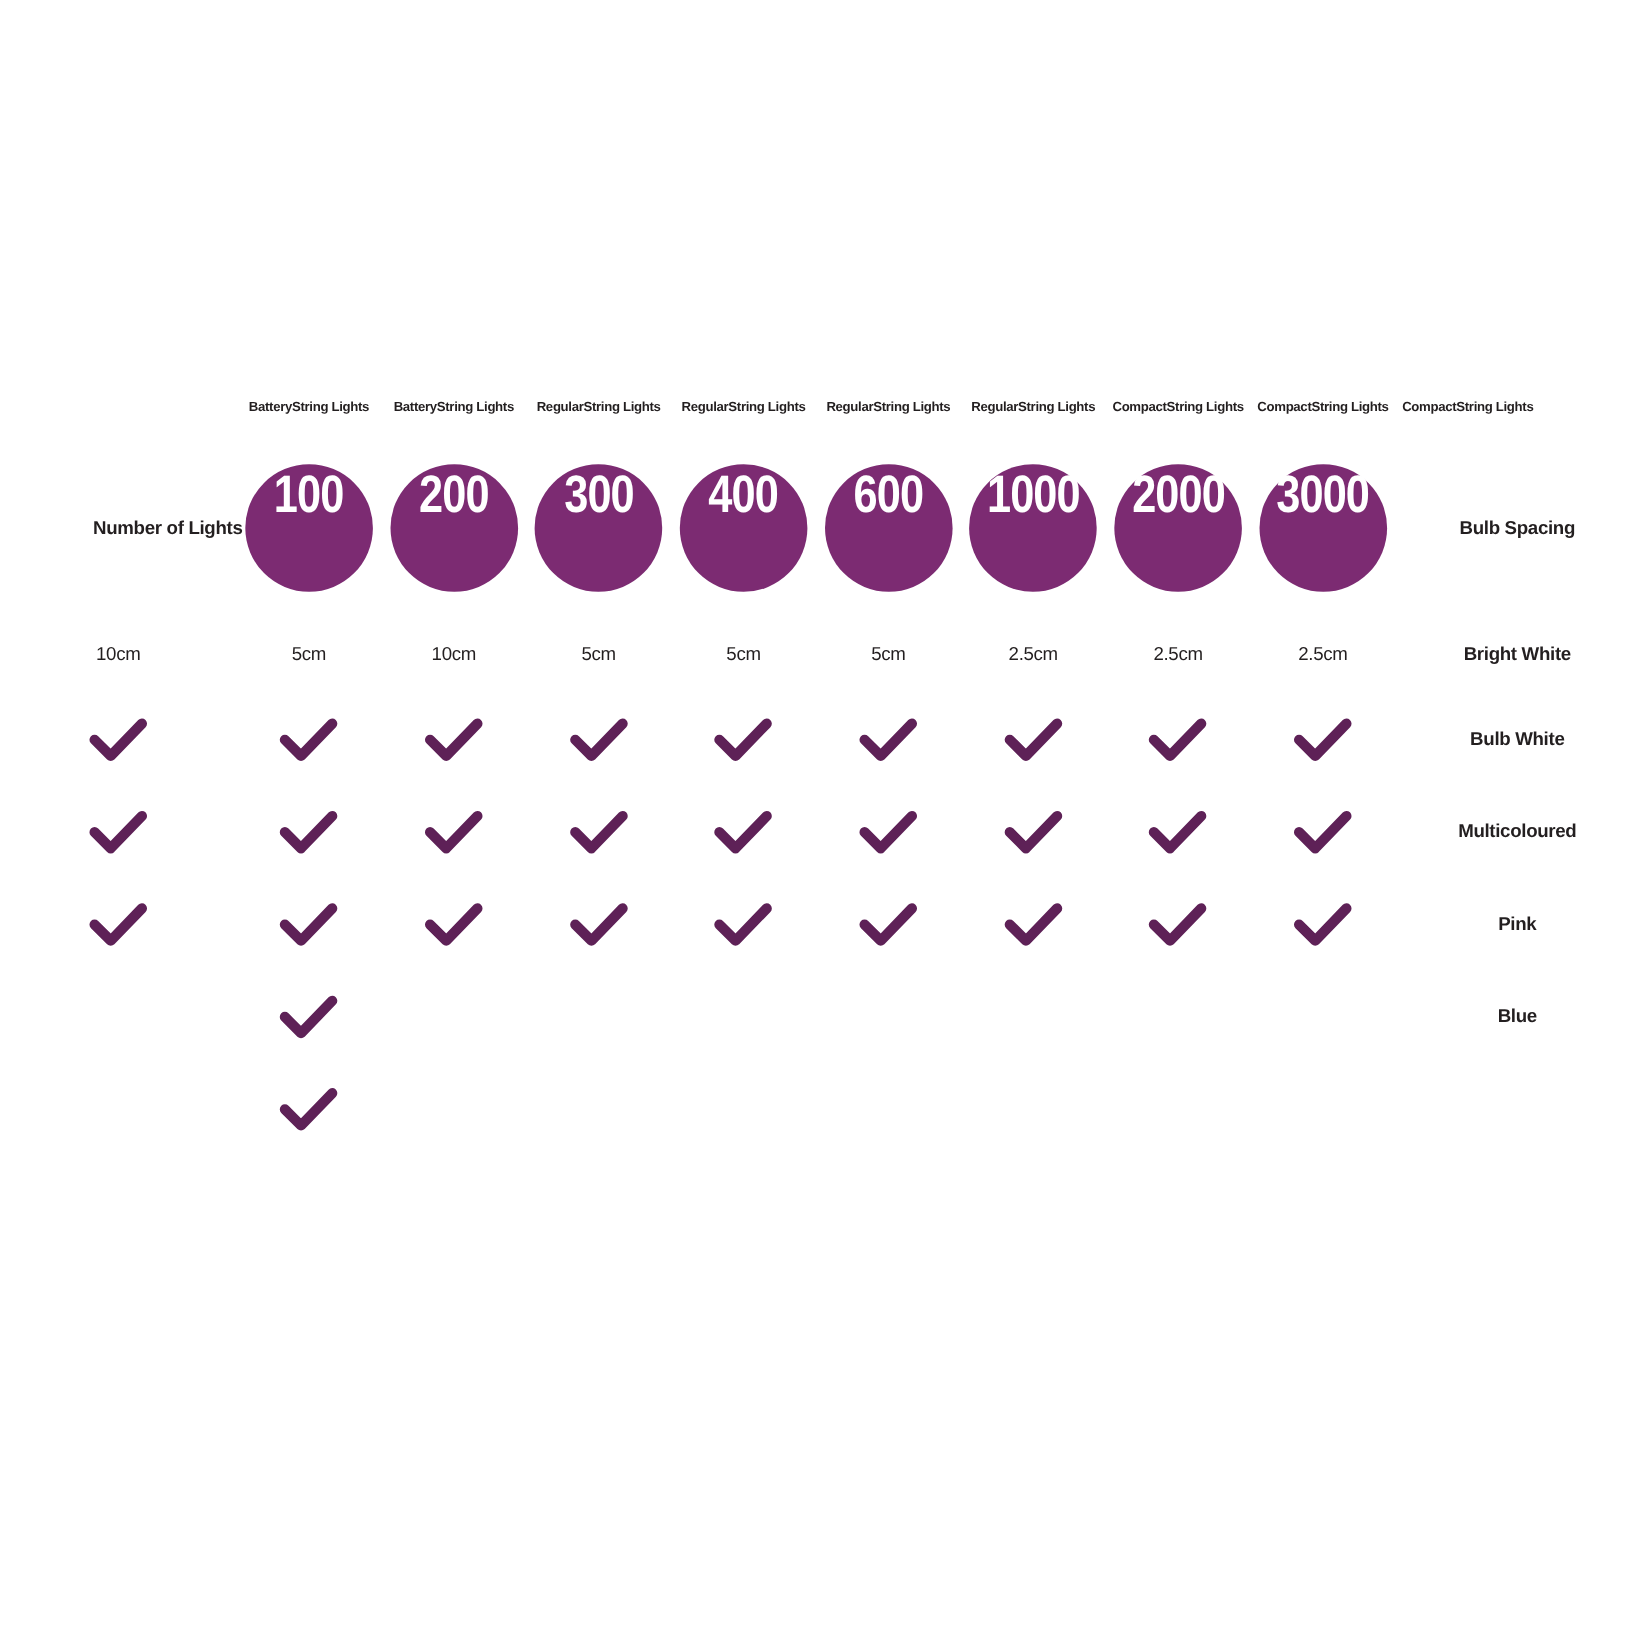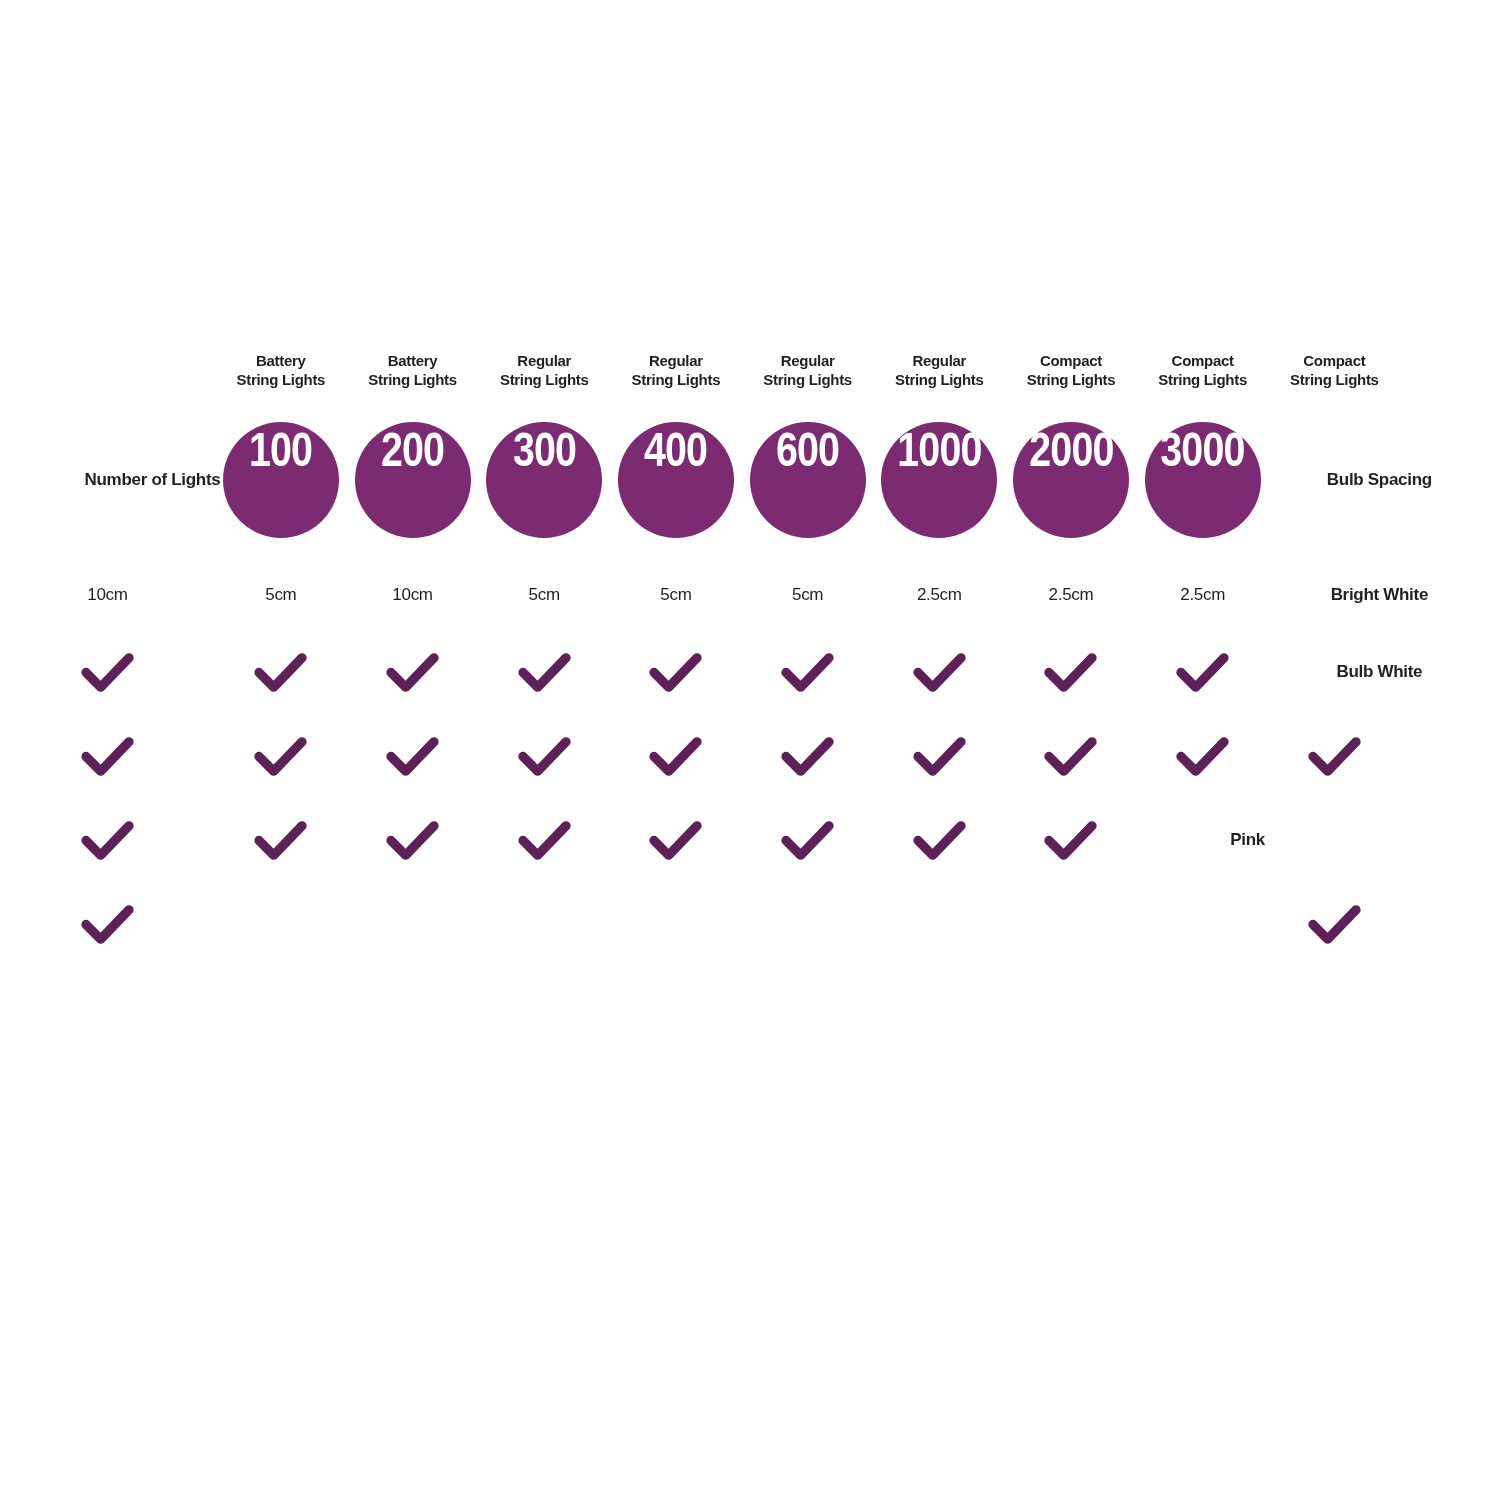--- a/index.html
+++ b/index.html
@@ -17,22 +17,22 @@
     grid-template-columns: 215px repeat(9, 131.7px);
     grid-template-rows: 60px 160px 70px repeat(5, 84px);
   }
   .cell { display: flex; align-items: center; justify-content: center; }
   .label-cell {
     padding-left: 90px;
     font-weight: bold; font-size: 17px;
     letter-spacing: -0.3px; white-space: nowrap;
   }
   .header-cell {
-    flex-direction: column;
-    font-weight: bold; font-size: 15px; line-height: 19px;
+    flex-direction: row;
+    font-weight: bold; font-size: 12px; line-height: 19px;
     text-align: center; letter-spacing: -0.3px;
   }
   .circle {
     width: 116px; height: 116px; border-radius: 50%;
     background: var(--circle-fill, #7C2B72);
     display: flex; justify-content: center;
   }
   .circle span {
     color: var(--circle-text, #ffffff);
     font-size: 48px; font-weight: bold;
@@ -233,20 +233,21 @@
         <svg class="check" viewBox="0 0 58 46">
           <path d="M7 23 L22 38 L51 8"></path>
         </svg>
       </div>
     <div class="cell">
         <svg class="check" viewBox="0 0 58 46">
           <path d="M7 23 L22 38 L51 8"></path>
         </svg>
       </div>
 
+    <div class="cell label-cell">Multicoloured</div>
     <div class="cell">
         <svg class="check" viewBox="0 0 58 46">
           <path d="M7 23 L22 38 L51 8"></path>
         </svg>
       </div>
     <div class="cell">
         <svg class="check" viewBox="0 0 58 46">
           <path d="M7 23 L22 38 L51 8"></path>
         </svg>
       </div>
@@ -326,20 +327,21 @@
         <svg class="check" viewBox="0 0 58 46" style="visibility: hidden;">
           <path d="M7 23 L22 38 L51 8"></path>
         </svg>
       </div>
     <div class="cell">
         <svg class="check" viewBox="0 0 58 46" style="visibility: hidden;">
           <path d="M7 23 L22 38 L51 8"></path>
         </svg>
       </div>
 
+    <div class="cell label-cell">Blue</div>
     <div class="cell">
         <svg class="check" viewBox="0 0 58 46" style="visibility: hidden;">
           <path d="M7 23 L22 38 L51 8"></path>
         </svg>
       </div>
     <div class="cell">
         <svg class="check" viewBox="0 0 58 46">
           <path d="M7 23 L22 38 L51 8"></path>
         </svg>
       </div>

